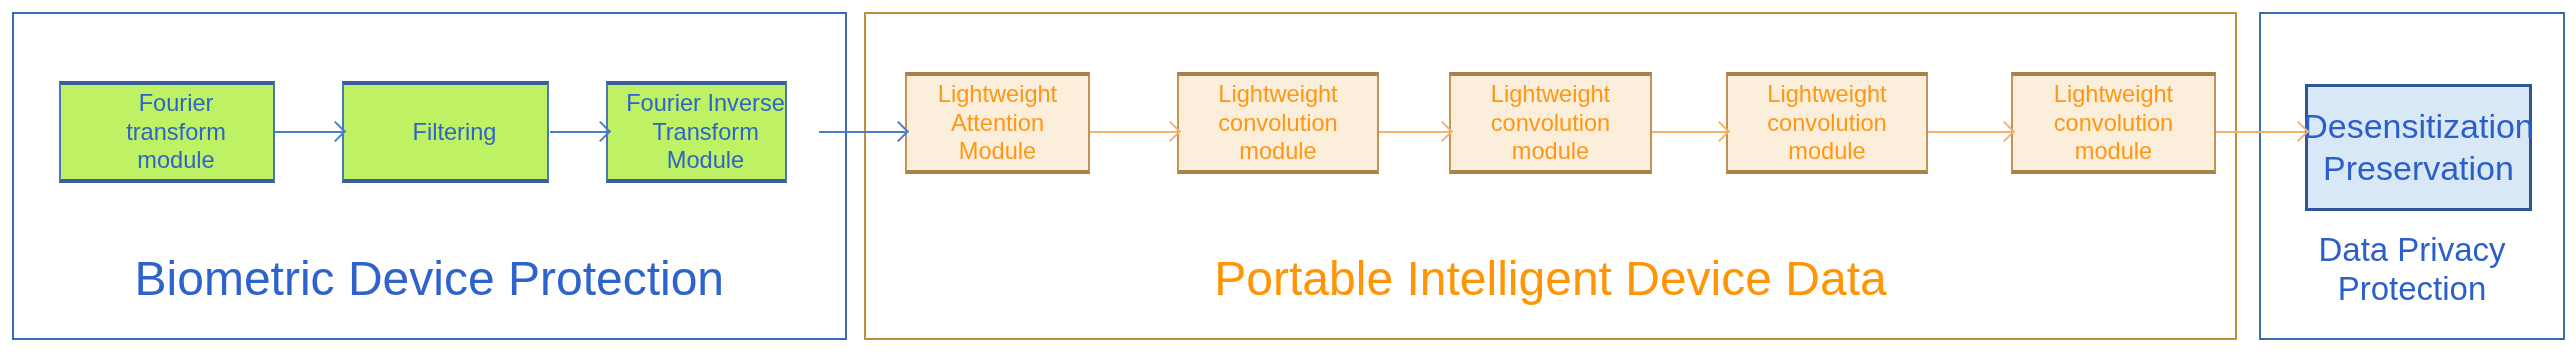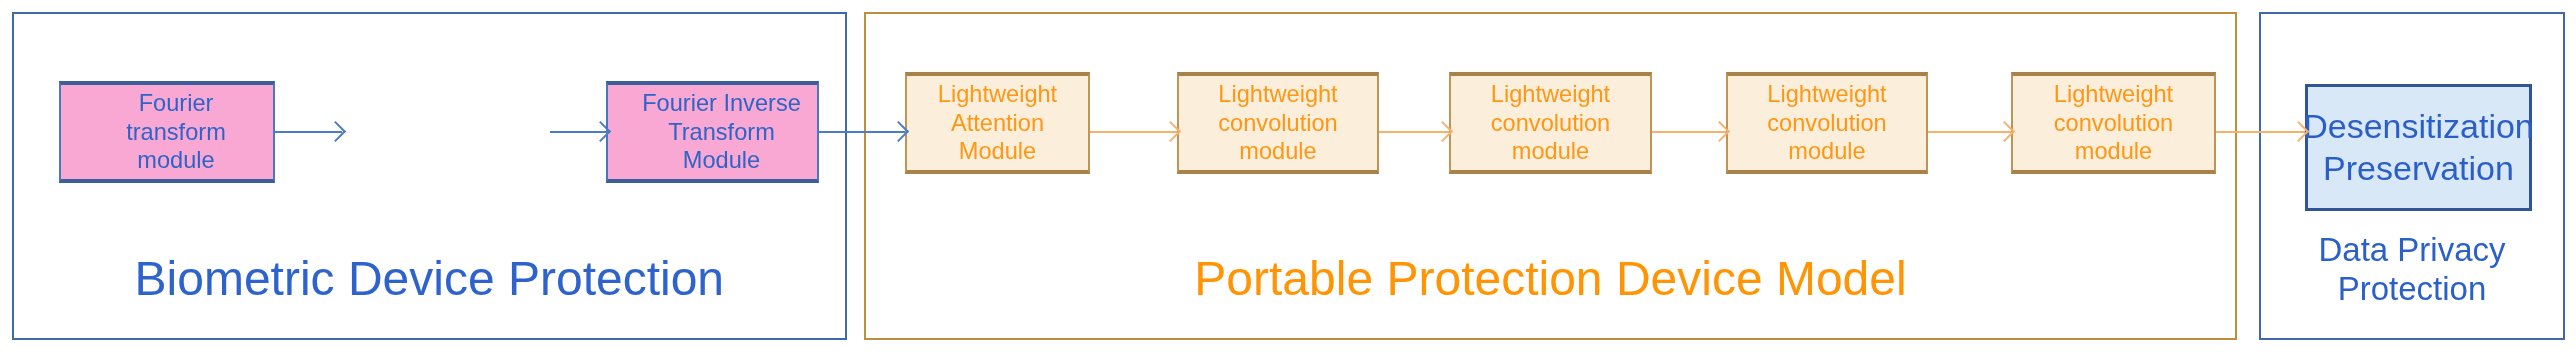--- a/index.html
+++ b/index.html
@@ -47,21 +47,21 @@
     display: flex;
     align-items: center;
     justify-content: center;
     text-align: center;
     white-space: pre-line;
     z-index: 3;
     line-height: 1.22;
   }
   .node.blue {
     top: 81px; height: 102px;
-    background: #f9a8d4;
+    background: #bef264;
     border: 2.4px solid #4a77bb;
     border-top: 4.7px solid #3a5f9b;
     border-bottom: 4.7px solid #3a5f9b;
     color: #2e64c8;
     font-size: 23.6px;
     padding-left: 18px;
   }
   .node.orange {
     top: 72px; height: 102px;
     background: #fbeeda;
@@ -73,21 +73,21 @@
   }
   .node.desens {
     top: 84px; height: 127px;
     background: #d9e8f6;
     border: 3.5px solid #2f5597;
     color: #2b5fc7;
     font-size: 34px;
   }
   .pos-b1 { left: 59px;  width: 216px; }
   .pos-b2 { left: 342px;  width: 207px; }
-  .pos-b3 { left: 606px; width: 213px; }
+  .pos-b3 { left: 606px; width: 181px; }
   .pos-o1 { left: 905px; width: 185px; }
   .pos-o2 { left: 1177px; width: 202px; }
   .pos-o3 { left: 1449px; width: 203px; }
   .pos-o4 { left: 1726px; width: 202px; }
   .pos-o5 { left: 2011px; width: 205px; }
   .pos-d1 { left: 2305px; width: 227px; }
 
   
   .arrow {
     position: absolute;
@@ -121,31 +121,32 @@
 </head>
 <body>
 
 <div class="canvas">
 
   <div class="container blue container-left">
     <div class="section-title title-biometric">Biometric Device Protection</div>
   </div>
 
   <div class="container orange container-mid">
-    <div class="section-title title-portable">Portable Protection Device Model</div>
+    <div class="section-title title-portable">Portable Intelligent Device Data</div>
   </div>
 
   <div class="container blue container-right">
     <div class="section-title title-dataprivacy">Data Privacy
 Protection</div>
   </div>
 
   <div class="node blue pos-b1">Fourier
 transform
 module</div>
+  <div class="node blue pos-b2">Filtering</div>
   <div class="node blue pos-b3">Fourier Inverse
 Transform
 Module</div>
 
   <div class="node orange pos-o1">Lightweight
 Attention
 Module</div>
   <div class="node orange pos-o2">Lightweight
 convolution
 module</div>

